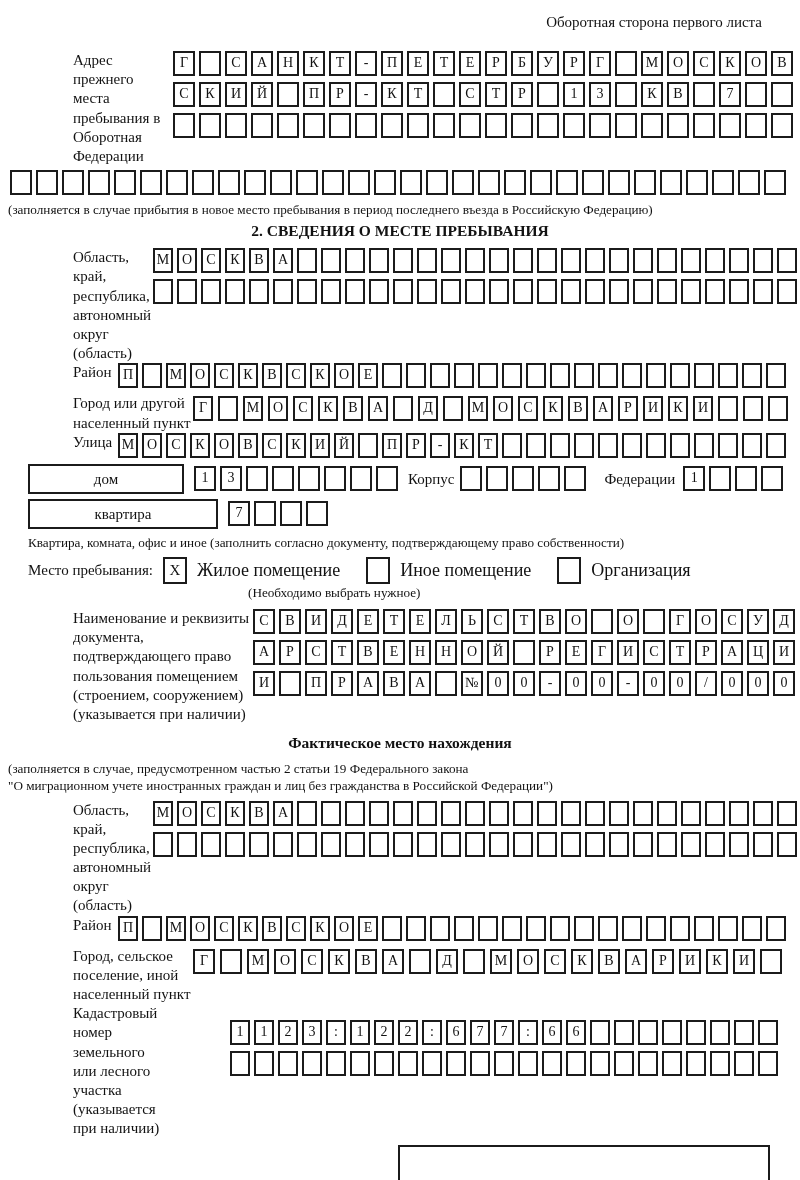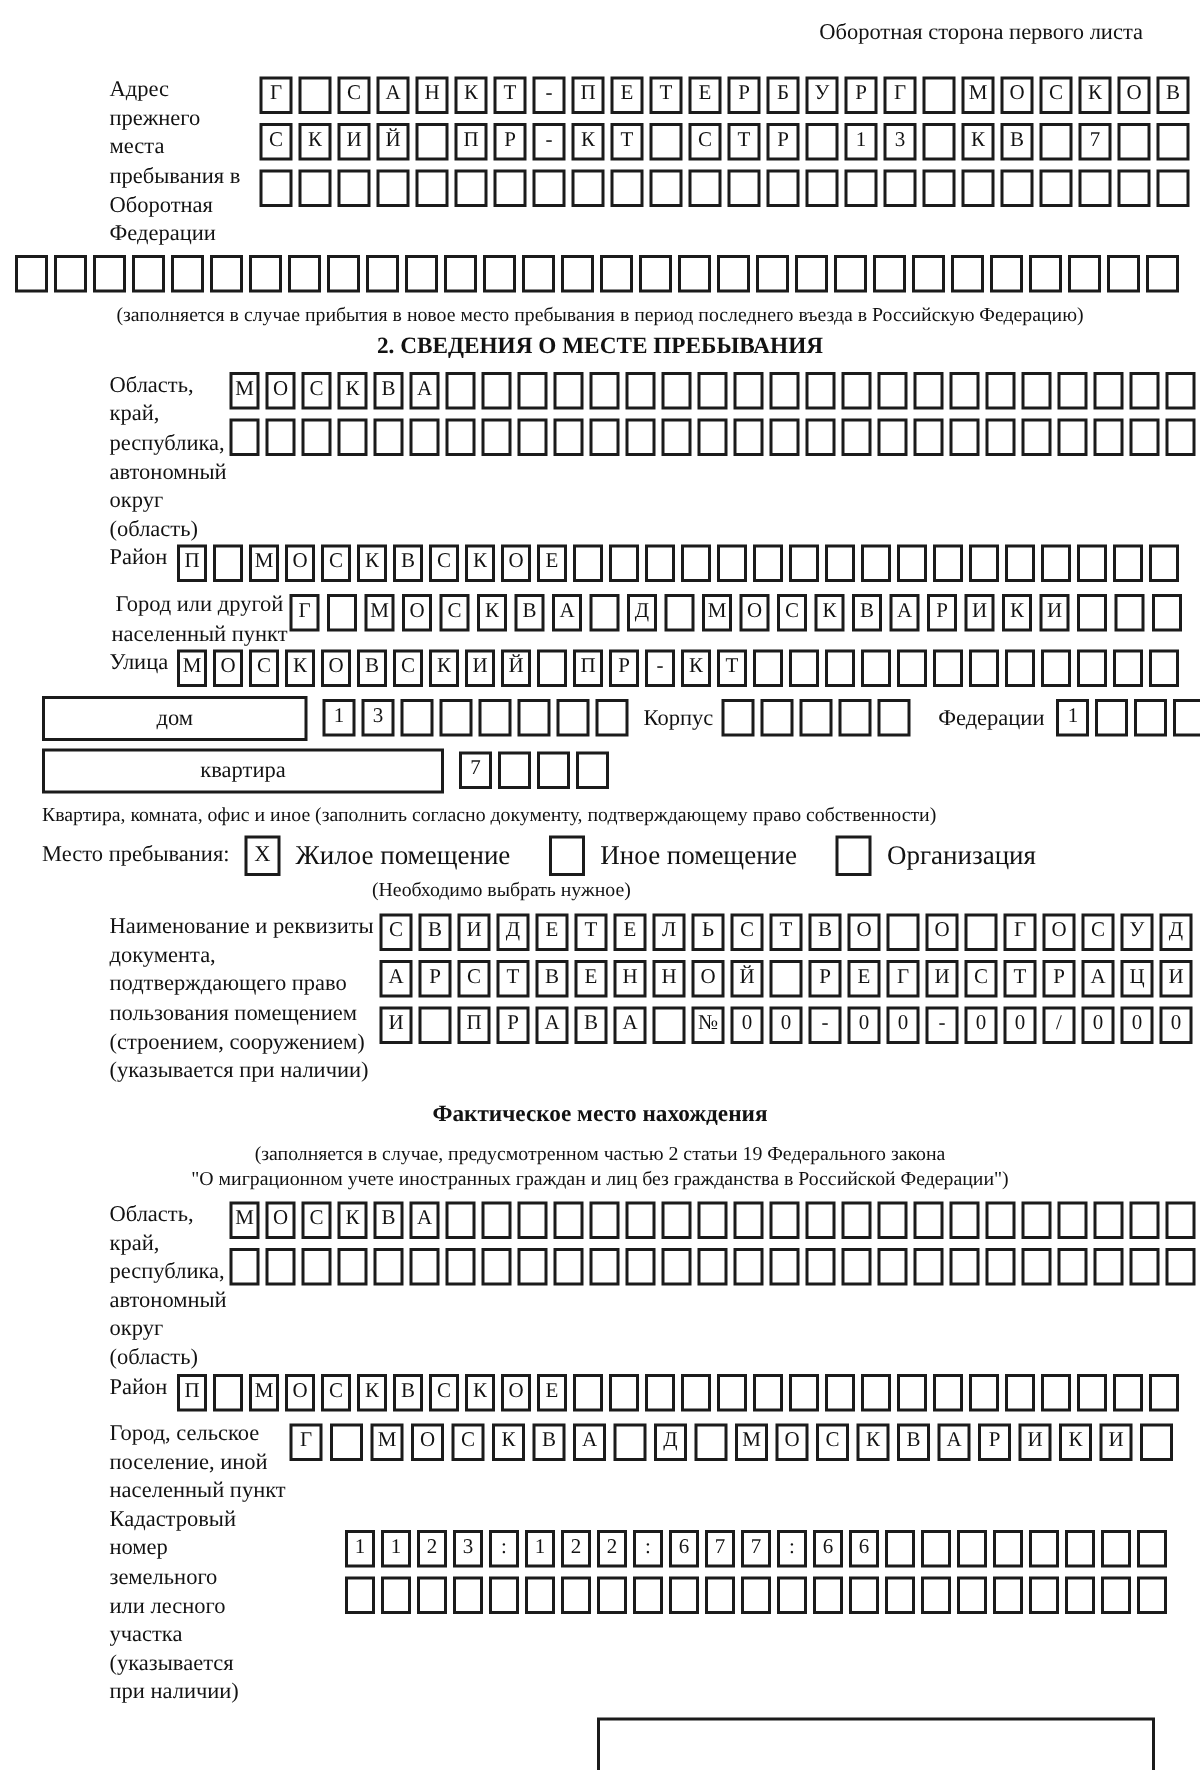--- a/index.html
+++ b/index.html
@@ -19,21 +19,21 @@
   .cells{display:flex;flex:none;margin-bottom:6px;}
   .cell{
     flex:none;width:20px;height:25px;margin-right:4px;
     border:2px solid #1b1b1b;box-sizing:border-box;
     text-align:center;font-size:14px;line-height:20px;
   }
   .cw22 .cell{width:22px;}
   .g5 .cell{margin-right:5px;}
 
   .note{font-size:13.2px;line-height:1.3;}
-  .center{text-align:center;}
+  .center{}
   .sec-title{text-align:center;font-weight:bold;font-size:15.5px;margin:4px 0 8px 0;}
 
   .wide-box{
     flex:none;border:2px solid #1b1b1b;box-sizing:border-box;
     height:30px;text-align:center;font-size:15px;line-height:26px;
   }
   .inline-lbl{flex:none;font-size:15px;line-height:30px;}
   .chk{
     flex:none;width:24px;height:27px;border:2px solid #1b1b1b;box-sizing:border-box;
     text-align:center;font-size:15px;line-height:23px;
@@ -267,21 +267,21 @@
         <span class="cell"></span>
         <span class="cell"></span>
         <span class="cell"></span>
         <span class="cell"></span>
         <span class="cell"></span>
         <span class="cell"></span>
       </div>
   </div>
 
   <div class="frow">
-    <div class="flabel" style="width:185px;text-align:center;">Город или другой населенный пункт</div>
+    <div class="flabel" style="width:185px;">Город или другой населенный пункт</div>
     <div class="cells g5 mt2">
         <span class="cell">Г</span>
         <span class="cell"></span>
         <span class="cell">М</span>
         <span class="cell">О</span>
         <span class="cell">С</span>
         <span class="cell">К</span>
         <span class="cell">В</span>
         <span class="cell">А</span>
         <span class="cell"></span>
@@ -331,21 +331,21 @@
         <span class="cell"></span>
         <span class="cell"></span>
         <span class="cell"></span>
         <span class="cell"></span>
         <span class="cell"></span>
         <span class="cell"></span>
       </div>
   </div>
 
   <div class="frow" style="margin-left:20px;margin-bottom:2px;">
-    <div class="wide-box" style="width:177px;margin-right:10px;">дом</div>
+    <div class="wide-box" style="width:156px;margin-right:10px;">дом</div>
     <div class="cells cw22" style="margin-top:2px;">
         <span class="cell">1</span>
         <span class="cell">3</span>
         <span class="cell"></span>
         <span class="cell"></span>
         <span class="cell"></span>
         <span class="cell"></span>
         <span class="cell"></span>
         <span class="cell"></span>
       </div>
@@ -360,21 +360,21 @@
     <div class="inline-lbl" style="margin:0 8px 0 14px;">Федерации</div>
     <div class="cells cw22" style="margin-top:2px;">
         <span class="cell">1</span>
         <span class="cell"></span>
         <span class="cell"></span>
         <span class="cell"></span>
       </div>
   </div>
 
   <div class="frow" style="margin-left:20px;margin-bottom:2px;">
-    <div class="wide-box" style="width:268px;margin-right:10px;">квартира</div>
+    <div class="wide-box" style="width:190px;margin-right:10px;">квартира</div>
     <div class="cells cw22" style="margin-top:2px;">
         <span class="cell">7</span>
         <span class="cell"></span>
         <span class="cell"></span>
         <span class="cell"></span>
       </div>
   </div>
   <div class="note" style="padding-left:20px;margin-bottom:4px;">Квартира, комната, офис и иное (заполнить согласно документу, подтверждающему право собственности)</div>
 
   <div class="stay-row">

